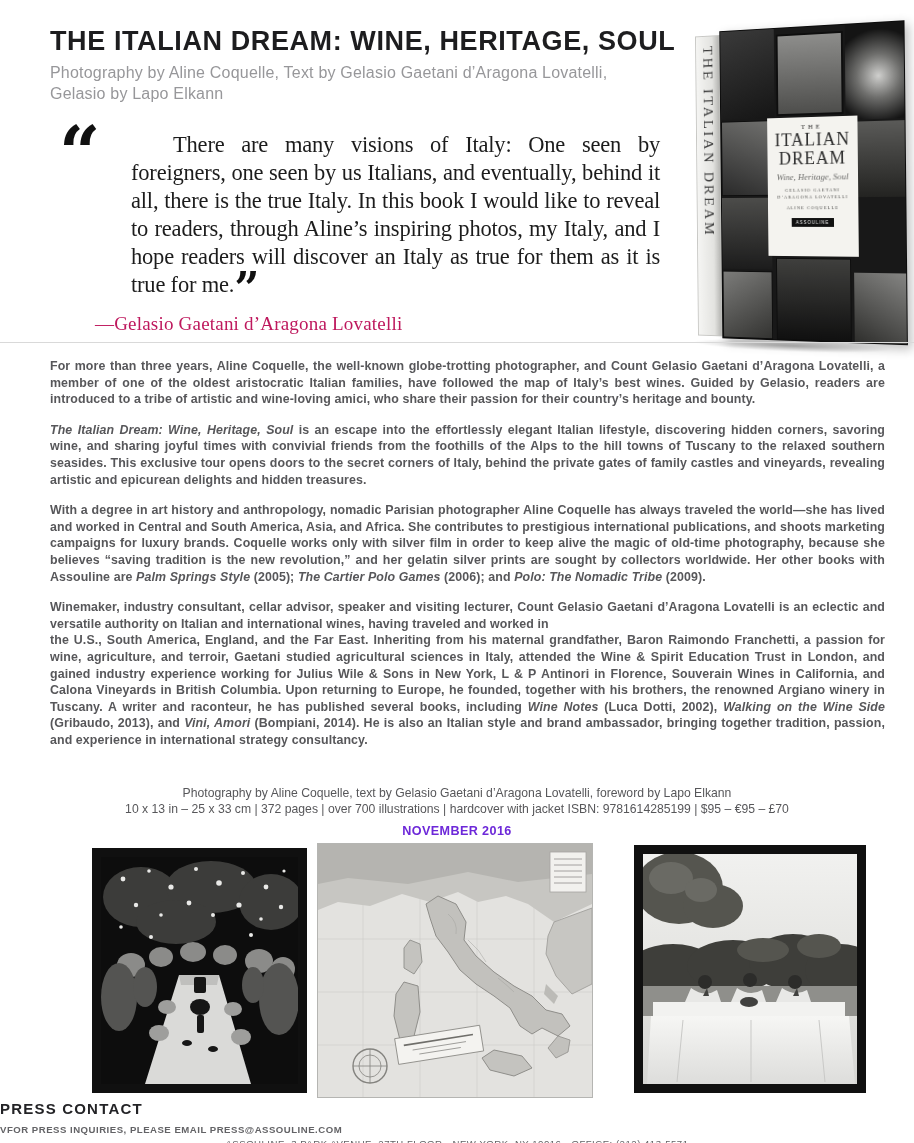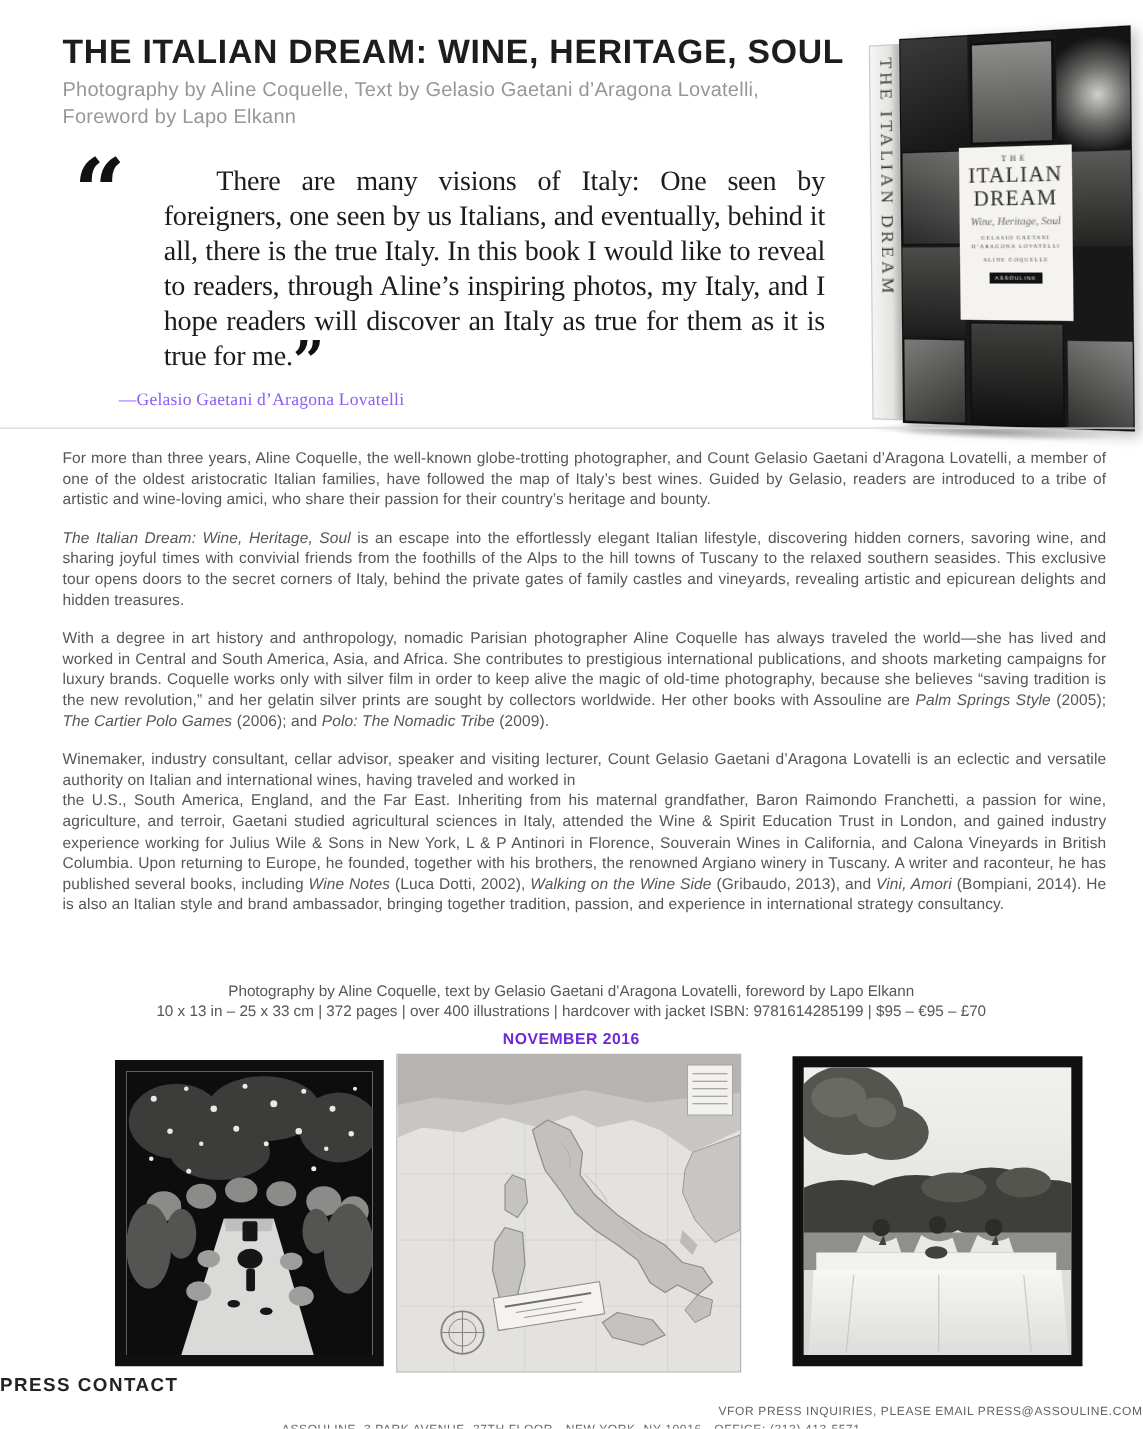--- a/index.html
+++ b/index.html
@@ -33,21 +33,21 @@
   .open-quote {
     position:absolute; left:-36px; top:-14px;
     font-size:72px; font-weight:bold; color:#111; line-height:1;
     font-family:"DejaVu Serif", serif;
   }
   .close-quote {
     font-size:44px; font-weight:bold; color:#111; line-height:0;
     vertical-align:-12px; font-family:"DejaVu Serif", serif;
   }
   .quote-attrib {
-    margin-top:14px; font-size:14px; color:#8b5cf6; letter-spacing:0.2px;
+    margin-top:14px; font-size:19px; color:#be185d; letter-spacing:0.2px;
   }
 
   
   .book-wrap { position:absolute; left:686px; top:22px; width:222px; height:326px; perspective:750px; }
   .book {
     position:absolute; inset:0; transform:rotateY(-13deg) rotateZ(-0.6deg);
     transform-origin:85% 50%;
   }
   .book::after {
     content:""; position:absolute; left:-6px; right:18px; bottom:-7px; height:12px;
@@ -96,21 +96,21 @@
 
   
   .rule { position:absolute; left:0; top:342px; width:914px; height:1px; background:#d9d9d9; }
 
   
   .body-copy {
     position:absolute; left:50px; top:358px; width:835px;
     font-size:12.4px; line-height:16.6px; text-align:justify;
     color:#57575a; letter-spacing:0.1px;
   }
-  .body-copy p { margin-bottom:14px; }
+  .body-copy p { margin-bottom:14px;font-weight:bold; }
   .body-copy em { font-style:italic; }
 
   
   .credits {
     position:absolute; left:0; top:785px; width:914px; text-align:center;
     font-size:12.2px; line-height:16px; color:#57575a;
   }
   .credits .date {
     margin-top:6px; font-weight:bold; font-size:12.6px; color:#6d28d9; letter-spacing:0.4px;
   }
@@ -121,37 +121,37 @@
   .photo-2 { left:317px; top:843px; width:276px; height:255px; border:1px solid #b5b5b2; }
   .photo-3 { left:634px; top:845px; width:232px; height:248px; border:9px solid #101010; }
   .photo svg { display:block; width:100%; height:100%; }
 
   
   .press-heading {
     position:absolute; left:0; top:1100px; width:914px; 
     font-size:15px; font-weight:bold; letter-spacing:1.2px; color:#232326;
   }
   .press-line1 {
-    position:absolute; left:0; top:1124px; width:914px; text-align:right;
-    font-size:9.6px; letter-spacing:0.5px; color:#636366;
+    position:absolute; left:0; top:1124px; width:914px; text-align:left;
+    font-size:9.6px; letter-spacing:0.5px; color:#636366;font-weight:bold;
   }
   .press-line2 {
     position:absolute; left:0; top:1138px; width:914px; text-align:center;
     font-size:9.6px; letter-spacing:0.5px; color:#636366;
   }
 </style>
 </head>
 <body>
 
 <div class="page">
 
   <h1 class="title">THE ITALIAN DREAM: WINE, HERITAGE, SOUL</h1>
   <p class="subtitle">
     <span>Photography by Aline Coquelle, Text by Gelasio Gaetani d’Aragona Lovatelli,</span><br>
-    <span>Foreword by Lapo Elkann</span>
+    <span>Gelasio by Lapo Elkann</span>
   </p>
 
   <div class="book-wrap">
     <div class="book">
       <div class="spine">
         <span class="spine-text">THE ITALIAN DREAM</span>
       </div>
       <div class="front">
         <div class="tile t1"></div>
         <div class="tile t2"></div>
@@ -189,21 +189,21 @@
 
   <main class="body-copy">
     <p>For more than three years, Aline Coquelle, the well-known globe-trotting photographer, and Count Gelasio Gaetani d’Aragona Lovatelli, a member of one of the oldest aristocratic Italian families, have followed the map of Italy’s best wines. Guided by Gelasio, readers are introduced to a tribe of artistic and wine-loving amici, who share their passion for their country’s heritage and bounty.</p>
     <p><em>The Italian Dream: Wine, Heritage, Soul</em><span> is an escape into the effortlessly elegant Italian lifestyle, discovering hidden corners, savoring wine, and sharing joyful times with convivial friends from the foothills of the Alps to the hill towns of Tuscany to the relaxed southern seasides. This exclusive tour opens doors to the secret corners of Italy, behind the private gates of family castles and vineyards, revealing artistic and epicurean delights and hidden treasures.</span></p>
     <p><span>With a degree in art history and anthropology, nomadic Parisian photographer Aline Coquelle has always traveled the world—she has lived and worked in Central and South America, Asia, and Africa. She contributes to prestigious international publications, and shoots marketing campaigns for luxury brands. Coquelle works only with silver film in order to keep alive the magic of old-time photography, because she believes “saving tradition is the new revolution,” and her gelatin silver prints are sought by collectors worldwide. Her other books with Assouline are </span><em>Palm Springs Style</em><span> (2005); </span><em>The Cartier Polo Games</em><span> (2006); and </span><em>Polo: The Nomadic Tribe</em><span> (2009).</span></p>
     <p><span>Winemaker, industry consultant, cellar advisor, speaker and visiting lecturer, Count Gelasio Gaetani d’Aragona Lovatelli is an eclectic and versatile authority on Italian and international wines, having traveled and worked in</span><br><span><span>the U.S., South America, England, and the Far East. Inheriting from his maternal grandfather, Baron Raimondo Franchetti, a passion for wine, agriculture, and terroir, Gaetani studied agricultural sciences in Italy, attended the Wine &amp; Spirit Education Trust in London, and gained industry experience working for Julius Wile &amp; Sons in New York, L &amp; P Antinori in Florence, Souverain Wines in California, and Calona Vineyards in British Columbia. Upon returning to Europe, he founded, together with his brothers, the renowned Argiano winery in Tuscany. A writer and raconteur, he has published several books, including </span><em>Wine Notes</em><span> (Luca Dotti, 2002), </span><em>Walking on the Wine Side</em><span> (Gribaudo, 2013), and </span><em>Vini, Amori</em><span> (Bompiani, 2014). He is also an Italian style and brand ambassador, bringing together tradition, passion, and experience in international strategy consultancy.</span></span></p>
   </main>
 
   <section class="credits">
     <div>Photography by Aline Coquelle, text by Gelasio Gaetani d’Aragona Lovatelli, foreword by Lapo Elkann</div>
-    <div>10 x 13 in – 25 x 33 cm | 372 pages | over 400 illustrations | hardcover with jacket ISBN: 9781614285199 | $95 – €95 – £70</div>
+    <div>10 x 13 in – 25 x 33 cm | 372 pages | over 700 illustrations | hardcover with jacket ISBN: 9781614285199 | $95 – €95 – £70</div>
     <div class="date">NOVEMBER 2016</div>
   </section>
 
   <figure class="photo photo-1">
     <svg viewBox="0 0 197 227" preserveAspectRatio="none">
       <rect width="197" height="227" fill="#0d0d0d"></rect>
       <g fill="#3c3c3a">
         <ellipse cx="40" cy="40" rx="38" ry="30"></ellipse>
           <ellipse cx="110" cy="30" rx="45" ry="26"></ellipse>
         <ellipse cx="170" cy="45" rx="32" ry="28"></ellipse>

